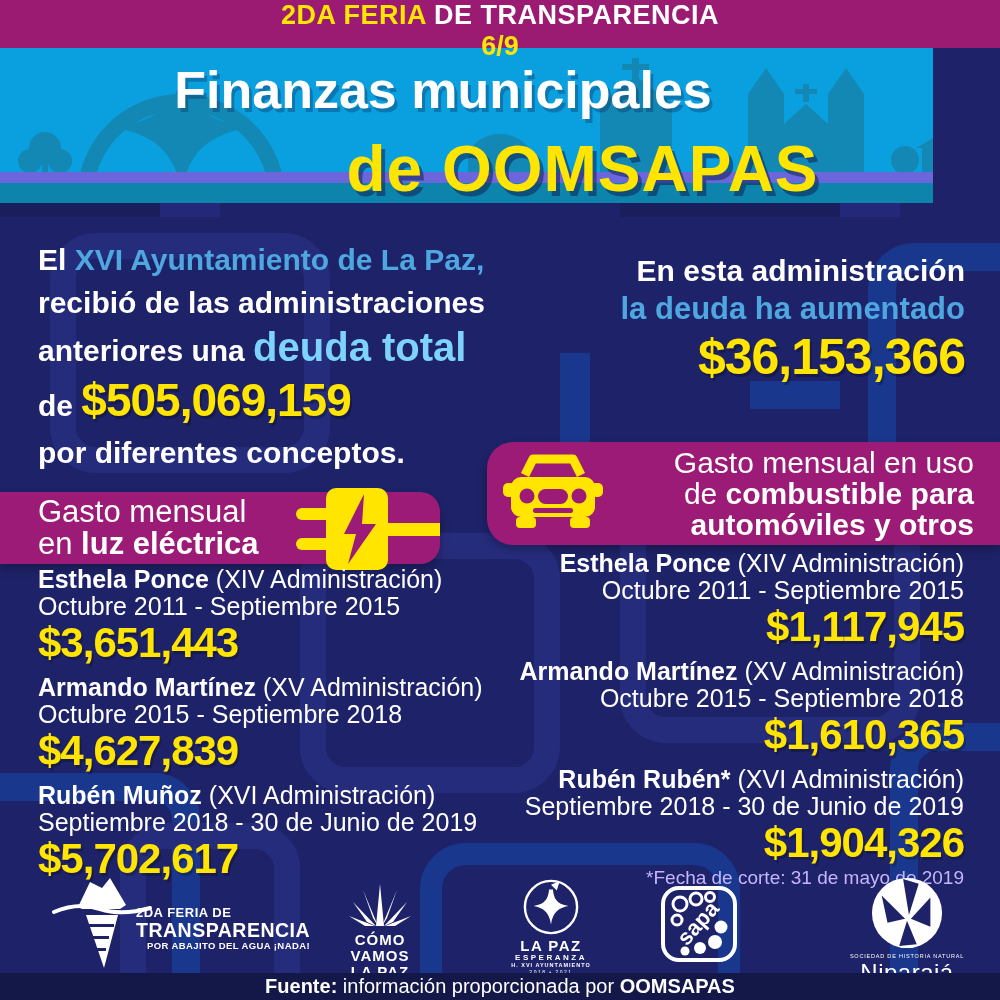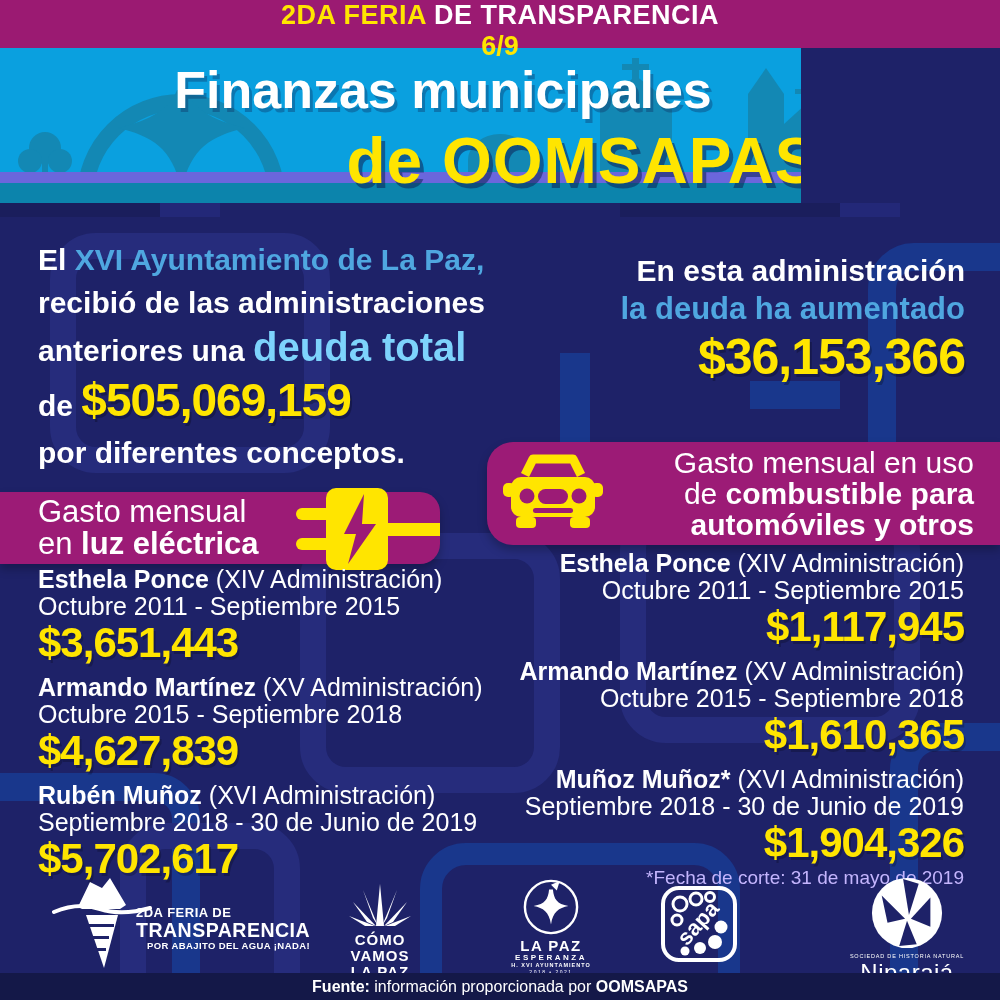--- a/index.html
+++ b/index.html
@@ -9,25 +9,25 @@
 
   
   .top-bar { position:absolute; top:0; left:0; width:1000px; height:48px; background:#9B1A72;
              display:flex; align-items:center; justify-content:space-between; padding:0 36px; z-index:40;flex-direction:column; }
   .top-bar .title { font-size:27px; font-weight:bold; letter-spacing:.5px; white-space:pre; }
   .c-yellow { color:#FFE500; }
   .c-white  { color:#FFFFFF; }
   .page-ind { font-size:27px; font-weight:bold; color:#FFE500; }
 
   
-  .header { position:absolute; top:48px; left:0; width:801px; height:155px; background:#0AA0DF; overflow:hidden; z-index:30; }
+  .header { position:absolute; top:48px; left:0; width:933px; height:155px; background:#0AA0DF; overflow:hidden; z-index:30; }
   .header svg.cityscape { position:absolute; top:0; left:0; }
   .h-title1 { position:absolute; top:12px; left:0; width:886px; text-align:center; color:#fff;
               font-size:52px; font-weight:bold; text-shadow:3px 4px 0 rgba(15,40,90,.35); }
-  .h-title2 { position:absolute; top:76px; left:165px; width:835px; text-align:center; color:#FFE500;
+  .h-title2 { position:absolute; top:84px; left:165px; width:835px; text-align:center; color:#FFE500;
               font-size:64px; font-weight:bold; letter-spacing:1px; text-shadow:4px 5px 0 rgba(15,35,85,.55); }
 
   
   .bg-pattern { position:absolute; top:203px; left:0; width:1000px; height:770px; overflow:hidden; z-index:1; }
   .pipe { position:absolute; border-radius:46px; }
   .pipe.soft   { border:26px solid #262C7C; }
   .pipe.bright { border:28px solid #19378C; }
   .block { position:absolute; background:#19378C; }
   .tile { position:absolute; top:0; height:14px; background:#232878; }
 
@@ -88,21 +88,21 @@
   .lapaz-logo .lp3 { font-size:5.5px; font-weight:bold; letter-spacing:1px; line-height:7px; }
   .lapaz-logo .lp4 { font-size:5px; letter-spacing:1.5px; line-height:6px; }
   .sapa-logo { left:658px; top:5px; width:86px; }
   .nipa-logo { left:838px; top:-2px; width:138px; text-align:center; }
   .nipa-logo .np1 { font-size:5.5px; letter-spacing:.8px; line-height:8px; margin-top:-2px; }
   .nipa-logo .np2 { font-size:24px; line-height:25px; letter-spacing:.5px; }
 
   
   .bottom-bar { position:absolute; bottom:0; left:0; width:1000px; height:27px; background:#141848;
                 display:flex; align-items:center; justify-content:center; z-index:40;
-                color:#fff; font-size:16px; white-space:pre; }
+                color:#fff; font-size:20px; white-space:pre; }
   .bottom-bar .b { font-weight:bold; }
 </style>
 </head>
 <body>
 
 <div id="root">
 
   <div class="top-bar">
     <div class="title"><span class="c-yellow">2DA FERIA</span><span class="c-white"> DE TRANSPARENCIA</span></div>
     <div class="page-ind">6/9</div>
@@ -249,21 +249,21 @@
       <div class="e-name"><span class="n">Esthela Ponce</span><span> (XIV Administración)</span></div>
       <div class="e-period">Octubre 2011 - Septiembre 2015</div>
       <div class="e-amount">$1,117,945</div>
     </div>
     <div class="entry">
       <div class="e-name"><span class="n">Armando Martínez</span><span> (XV Administración)</span></div>
       <div class="e-period">Octubre 2015 - Septiembre 2018</div>
       <div class="e-amount">$1,610,365</div>
     </div>
     <div class="entry">
-      <div class="e-name"><span class="n">Muñoz Muñoz*</span><span> (XVI Administración)</span></div>
+      <div class="e-name"><span class="n">Rubén Rubén*</span><span> (XVI Administración)</span></div>
       <div class="e-period">Septiembre 2018 - 30 de Junio de 2019</div>
       <div class="e-amount">$1,904,326</div>
       <div class="footnote">*Fecha de corte: 31 de mayo de 2019</div>
     </div>
   </div>
 
   <div class="footer-logos">
 
     <div class="logo feria-logo">
       <svg width="100" height="100" viewBox="0 0 100 100">

